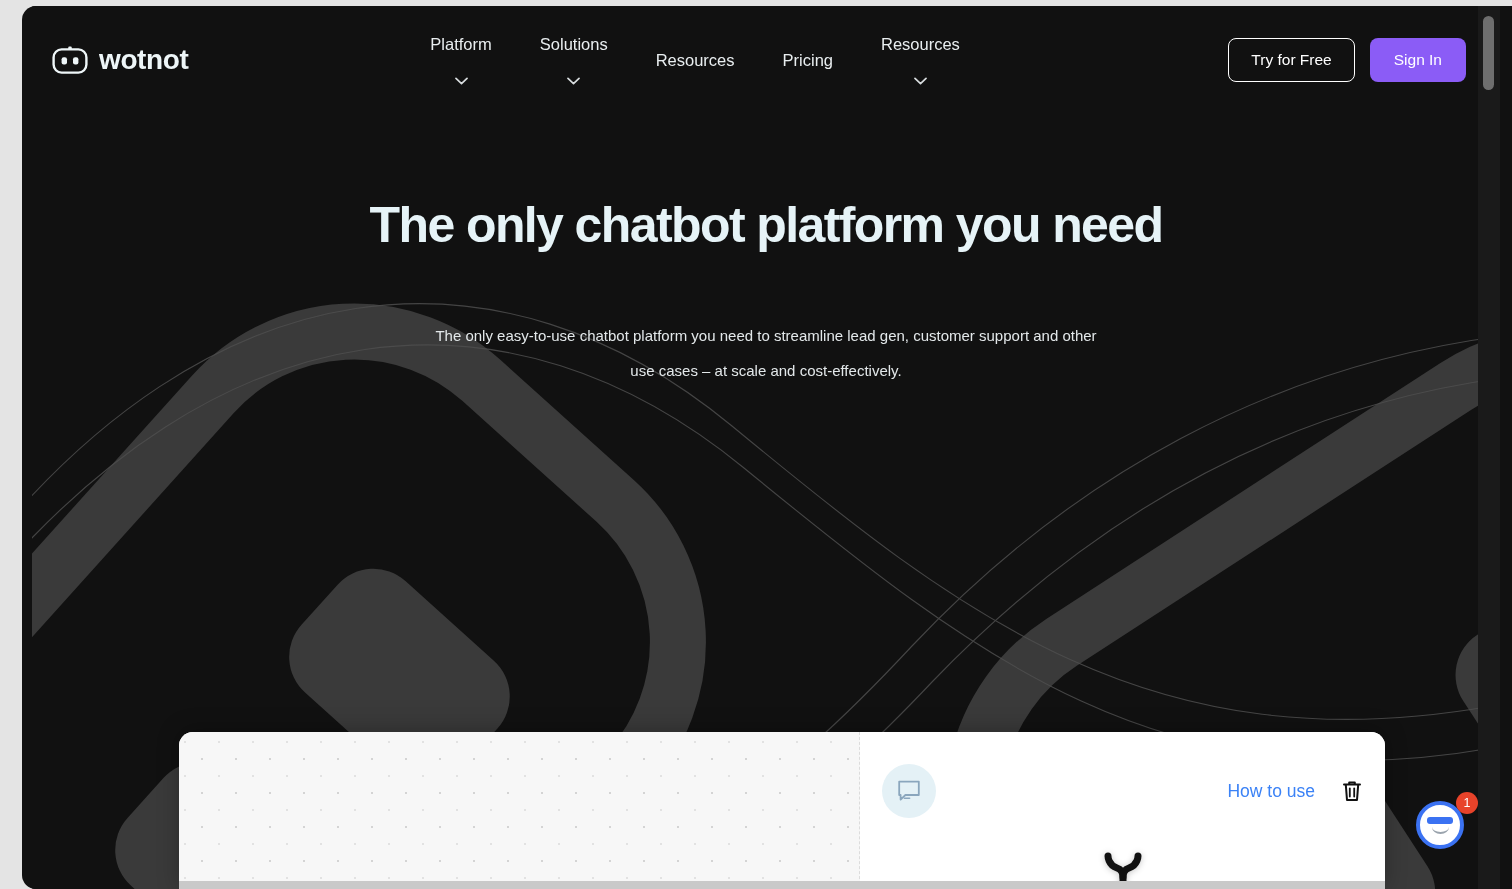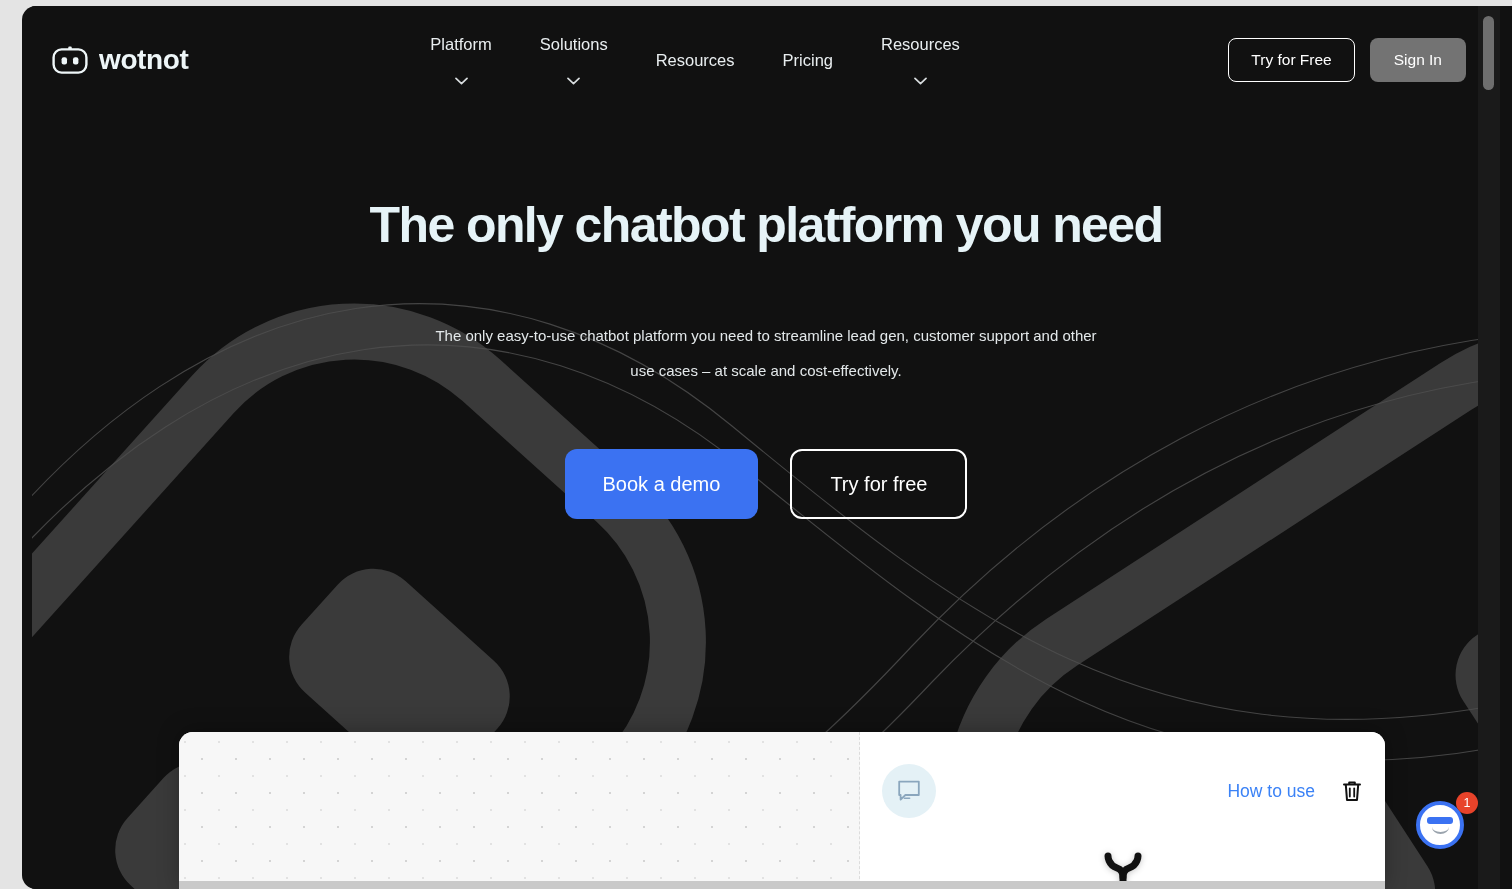--- a/index.html
+++ b/index.html
@@ -101,21 +101,21 @@
     color: #ffffff;
     background: transparent;
     border-radius: 8px;
     font-size: 15.5px;
     font-family: inherit;
     padding: 12px 22px;
     cursor: pointer;
     white-space: nowrap;
   }
   .btn-blue-sm {
-    background: #737373;
+    background: #8b5cf6;
     color: #ffffff;
     border: none;
     border-radius: 8px;
     font-size: 15.5px;
     font-family: inherit;
     padding: 13px 24px;
     cursor: pointer;
     white-space: nowrap;
   }
 
@@ -401,24 +401,20 @@
 
         <div class="nav-actions">
           <button class="btn-outline-sm">Try for Free</button>
           <button class="btn-blue-sm">Sign In</button>
         </div>
       </nav>
 
       <div class="hero-content">
         <h1 class="headline">The only chatbot platform you need</h1>
         <p class="subhead">The only easy-to-use chatbot platform you need to streamline lead gen, customer support and other use cases – at scale and cost-effectively.</p>
-        <div class="cta-row">
-          <button class="btn-blue-lg">Book a demo</button>
-          <button class="btn-outline-lg">Try for free</button>
-        </div>
       </div>
 
       <div class="product-card">
 
         <div class="canvas-pane"></div>
 
         <div class="chat-pane">
           <div class="chat-head">
 
             <div class="avatar-circle">

